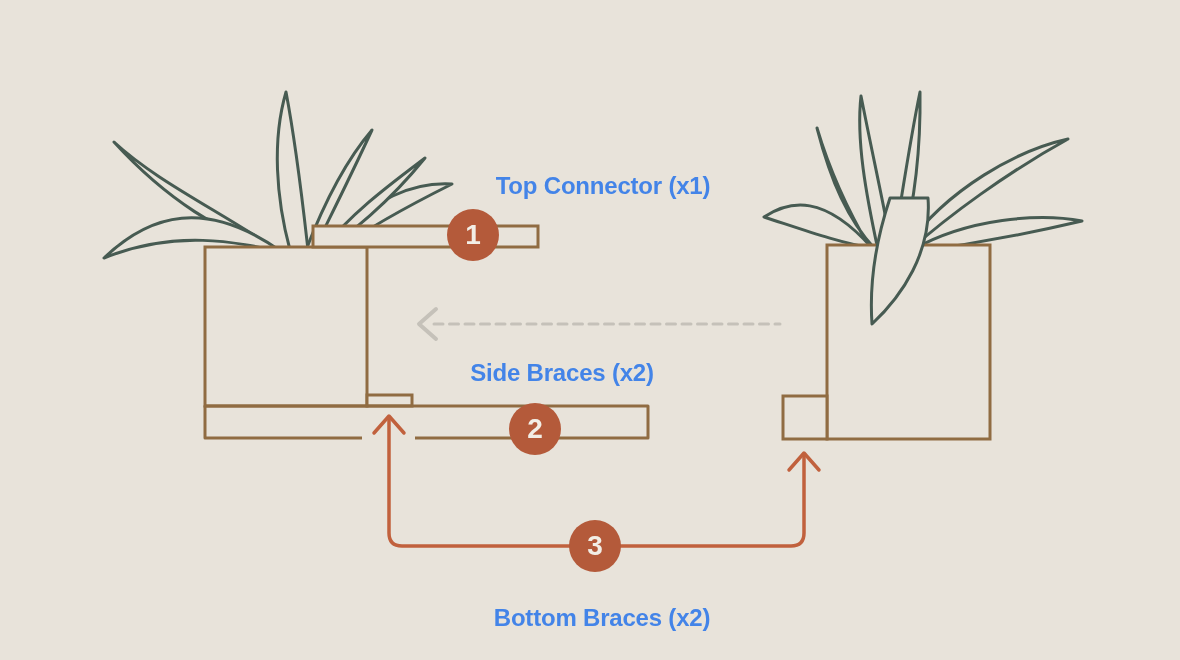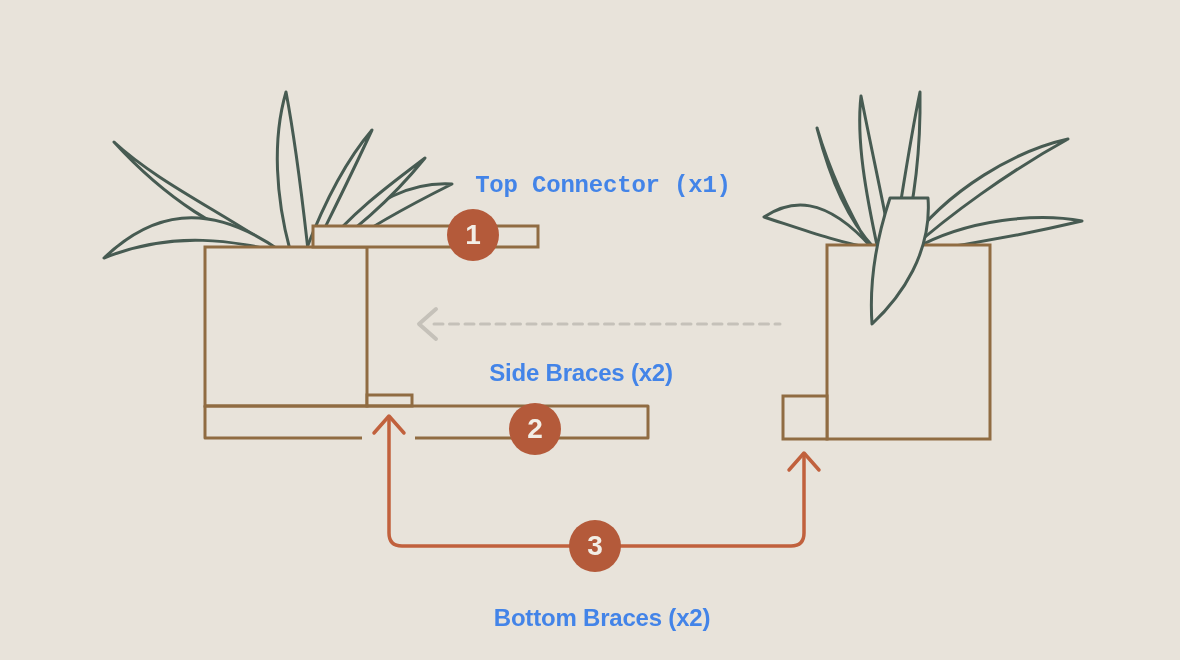--- a/index.html
+++ b/index.html
@@ -83,22 +83,22 @@
       <path d="M 436,309 L 419,324 L 436,339" stroke-width="4" stroke-linejoin="round"></path>
     </g>
 
     <g fill="none" stroke="#c1613d" stroke-width="3.5" stroke-linecap="round" stroke-linejoin="round">
       <path d="M 389,420 L 389,533 Q 389,546 402,546 L 791,546 Q 804,546 804,533 L 804,456"></path>
       <path d="M 374,433 L 389,416 L 404,433"></path>
       <path d="M 789,470 L 804,453 L 819,470"></path>
     </g>
   </svg>
 
-  <div class="part-label" style="left:603px; top:172px;font-family:Liberation Mono, monospace;">Top Connector (x1)</div>
-  <div class="part-label" style="left:581px; top:359px;">Side Braces (x2)</div>
+  <div class="part-label" style="left:603px; top:172px;">Top Connector (x1)</div>
+  <div class="part-label" style="left:562px; top:359px;">Side Braces (x2)</div>
   <div class="part-label" style="left:602px; top:604px;">Bottom Braces (x2)</div>
 
   <div class="step-badge" style="left:447px; top:209px;">
     <span>1</span>
   </div>
   <div class="step-badge" style="left:509px; top:403px;">
     <span>2</span>
   </div>
   <div class="step-badge" style="left:569px; top:520px;">
     <span>3</span>

